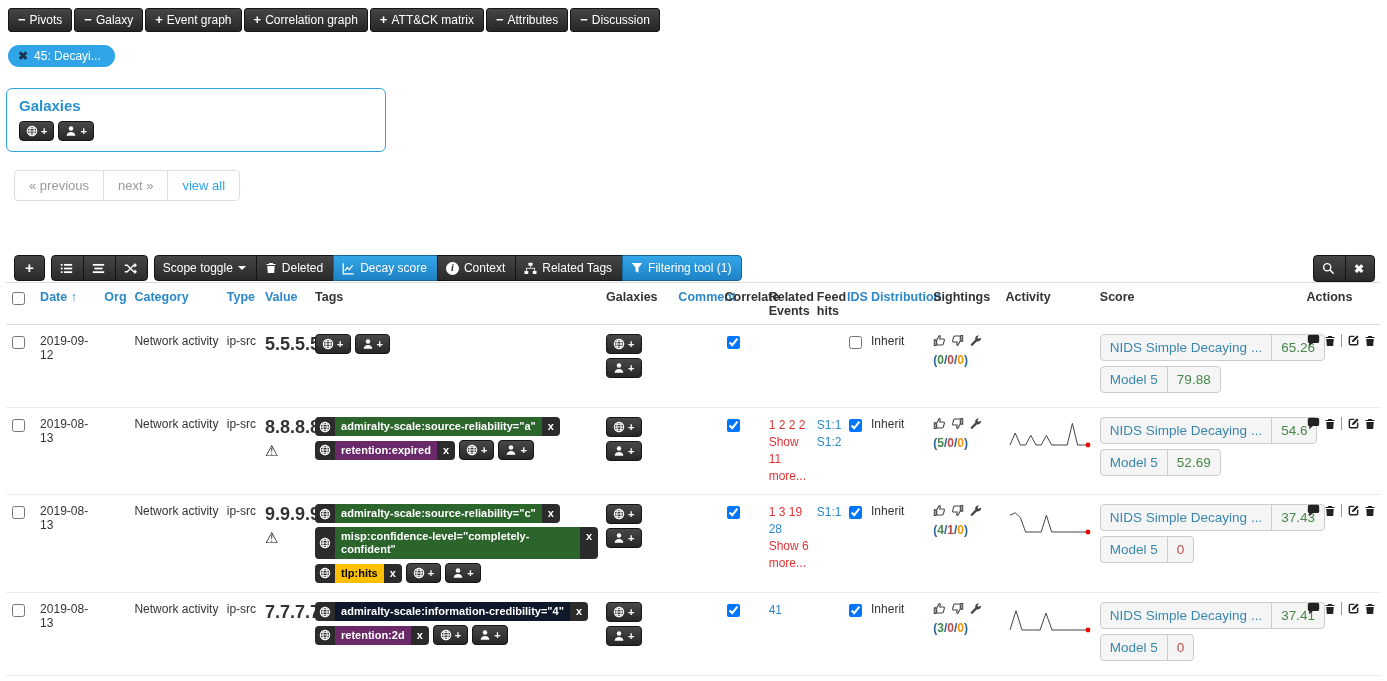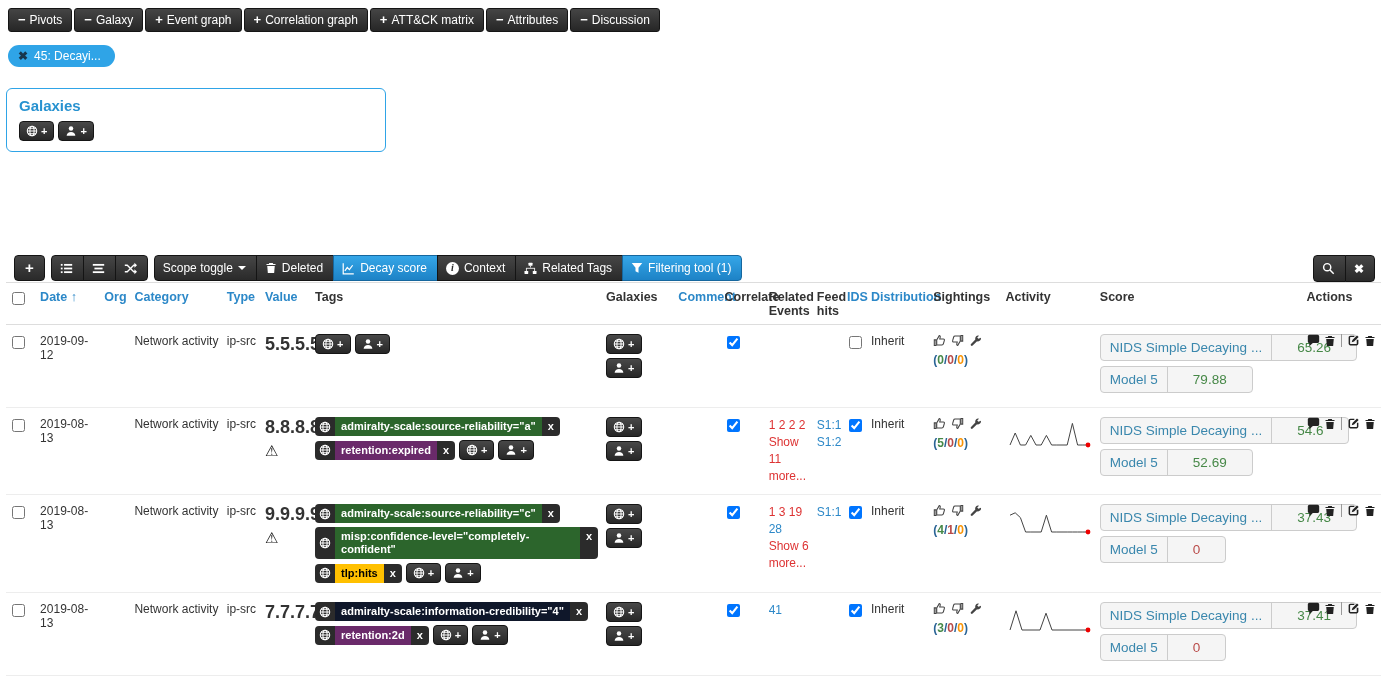--- a/index.html
+++ b/index.html
@@ -85,21 +85,21 @@
   .feed-link { color:#2c88c8; display:block; line-height:17px; cursor:pointer; }
 
   .sight-icons { display:flex; gap:5px; color:#444; }
   .sight-icons .icn { cursor:pointer; }
   .sight-counts { font-weight:bold; margin-top:6px; color:#2a6496; }
   .s-green { color:#468847; } .s-red { color:#b94a48; } .s-orange { color:#f89406; }
 
   .score-badge { display:inline-flex; border:1px solid #ccc; border-radius:4px; background:#f5f5f5;
     overflow:hidden; font-size:13.5px; margin-bottom:5px; cursor:pointer; }
   .score-model { padding:5px 9px; color:#3a87ad; white-space:nowrap; overflow:hidden; }
-  .score-value { padding:5px 25px; border-left:1px solid #ccc; }
+  .score-value { padding:5px 9px; border-left:1px solid #ccc; }
   .sv-ok { color:#468847; } .sv-bad { color:#b94a48; }
 
   .actions-cell { display:flex; align-items:center; gap:4px; color:#222; }
   .actions-cell .icn { cursor:pointer; display:inline-flex; }
   .act-divider { width:1px; height:13px; background:#999; margin:0 1px; }
 
   .icn { display:inline-flex; align-items:center; }
   input[type="checkbox"] { margin:2px 0 0 2px; }
   .spark { display:block; }
 </style>
@@ -164,20 +164,25 @@
             <svg viewBox="0 0 16 16" width="12" height="12" fill="currentColor">
               <circle cx="8" cy="4.6" r="3"></circle>
               <path d="M2.2 14.4c0-3.2 2.6-5 5.8-5s5.8 1.8 5.8 5z"></path>
             </svg>
           </span>
           <span>+</span>
         </div>
       </div>
   </div>
 
+  <div class="pagination">
+    <div class="page-item page-muted">« previous</div>
+    <div class="page-item page-muted">next »</div>
+    <div class="page-item page-link">view all</div>
+  </div>
 
   <div class="toolbar">
     <div class="tb-left">
       <div class="btn">
         <span style="font-weight:bold;font-size:15px;line-height:12px;">+</span>
       </div>
       <div class="btn-group">
         <div class="btn">
             <span class="icn">
               <svg viewBox="0 0 16 16" width="13" height="13" fill="currentColor">

